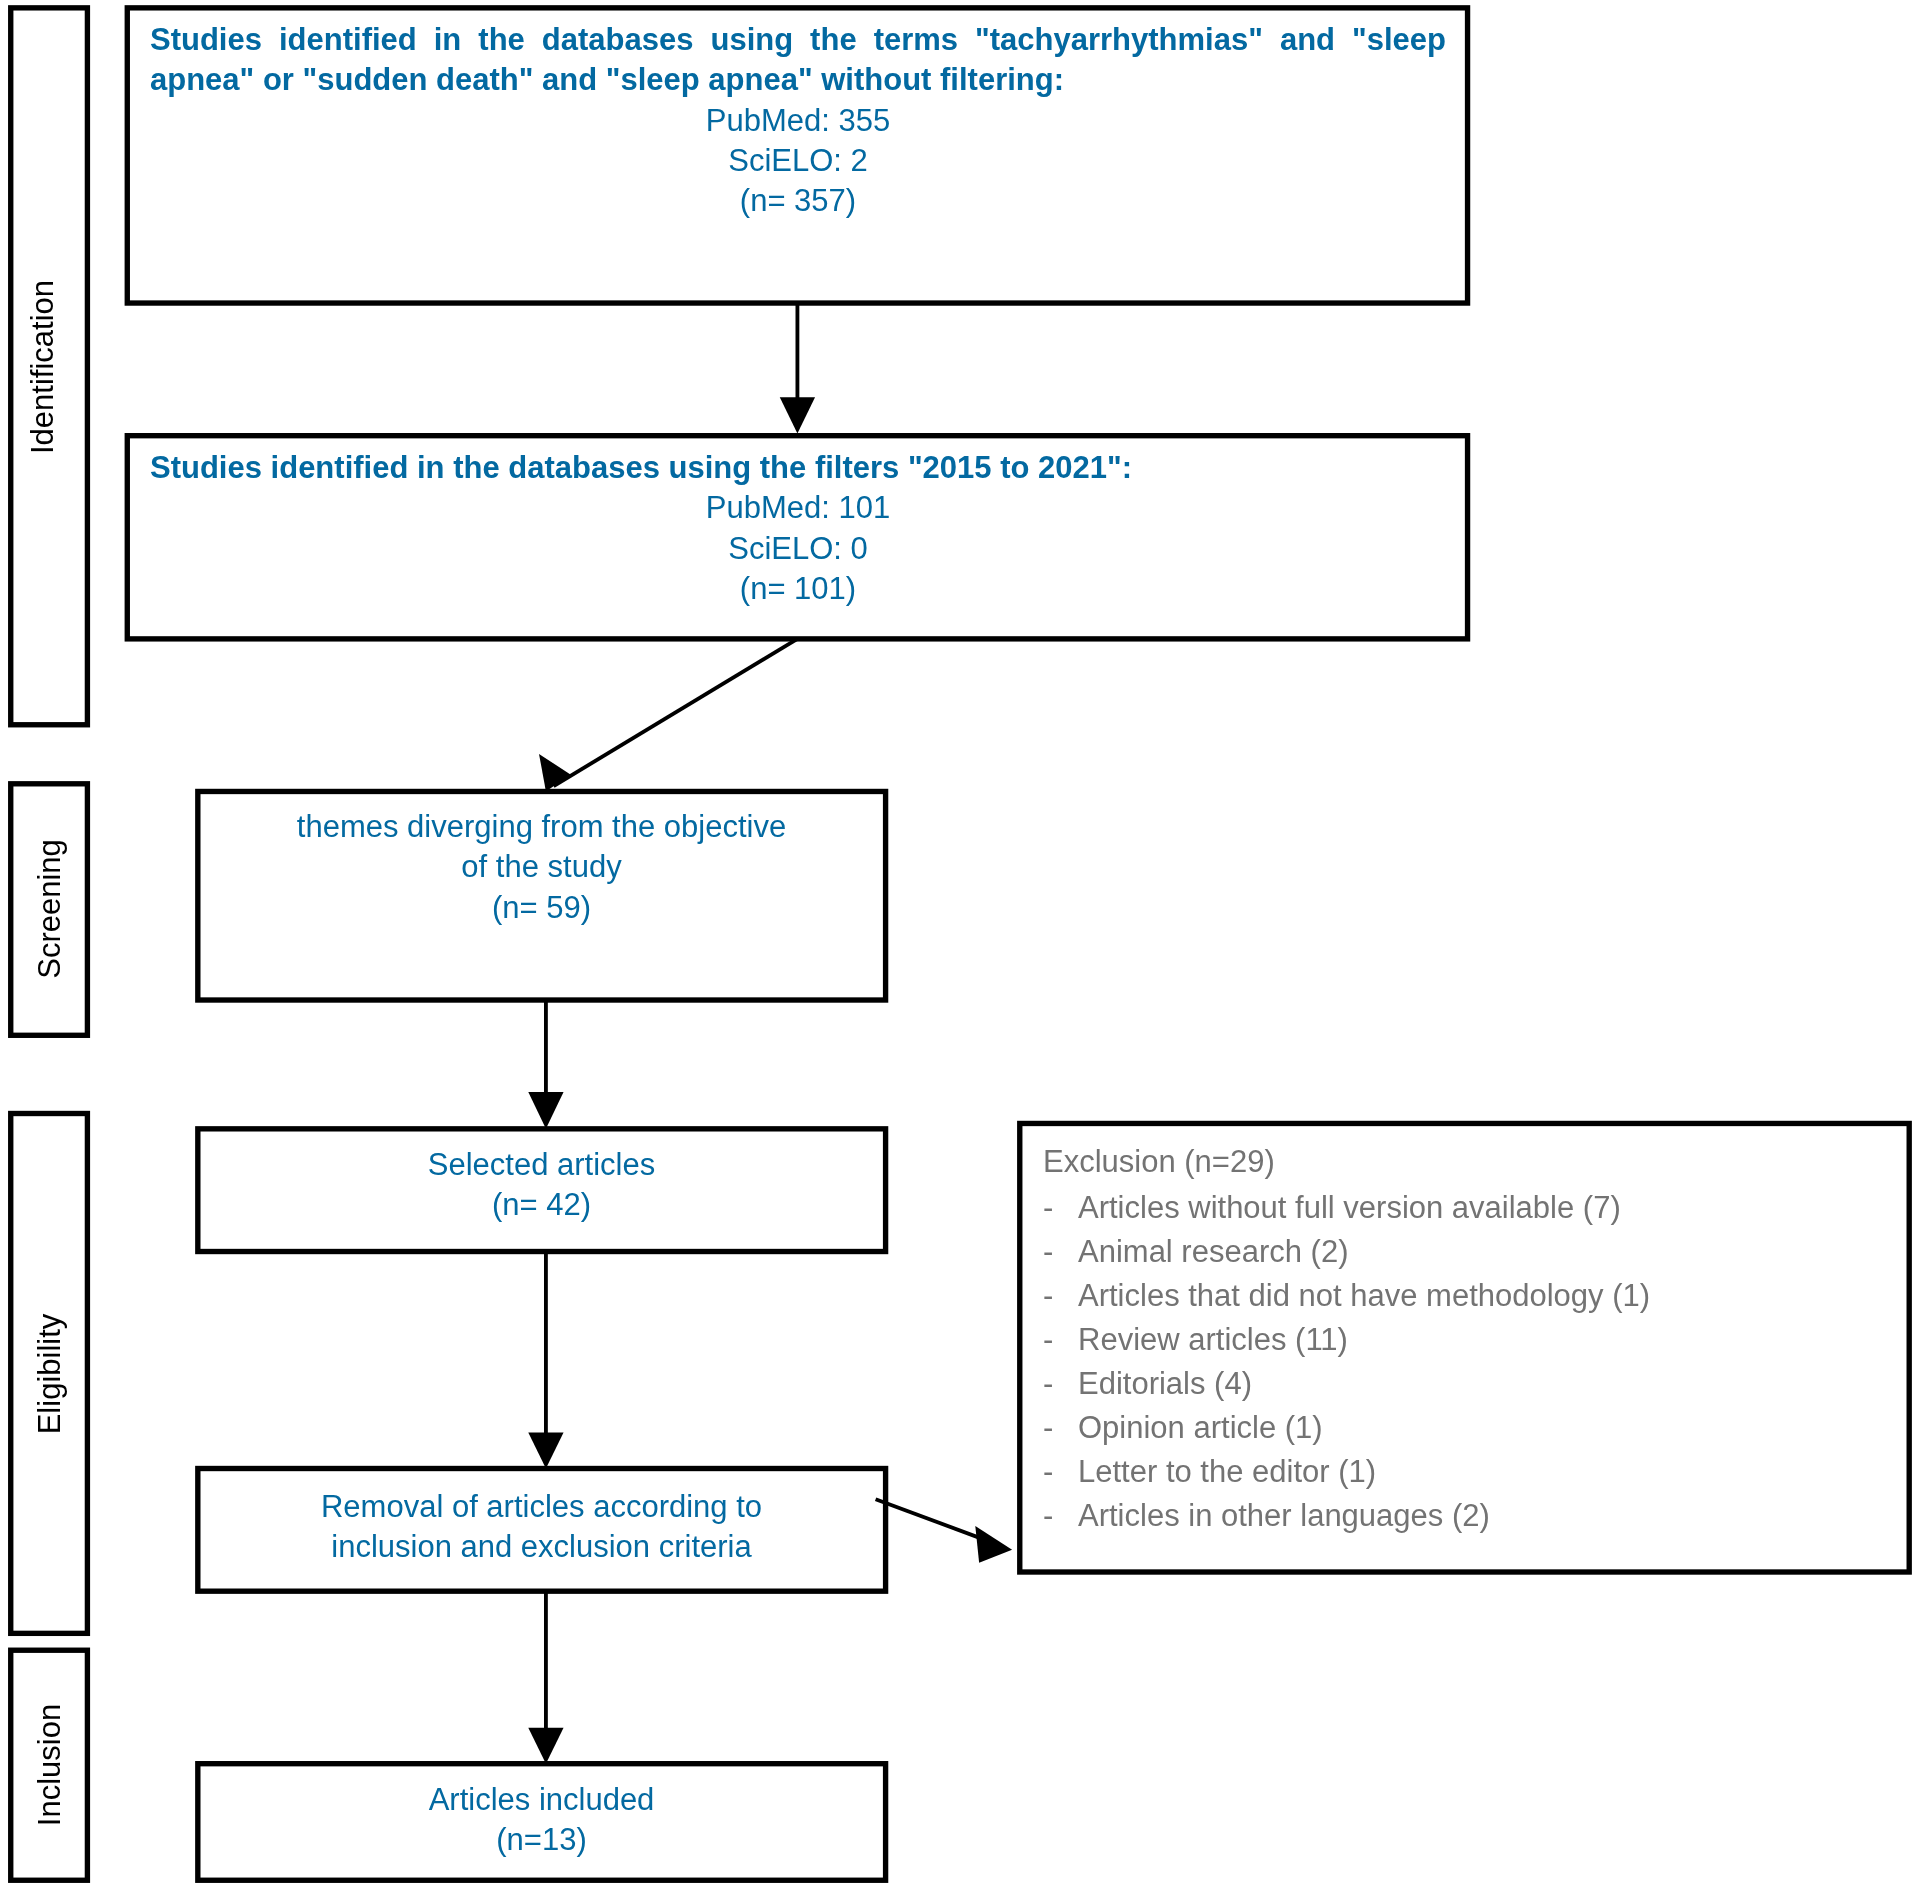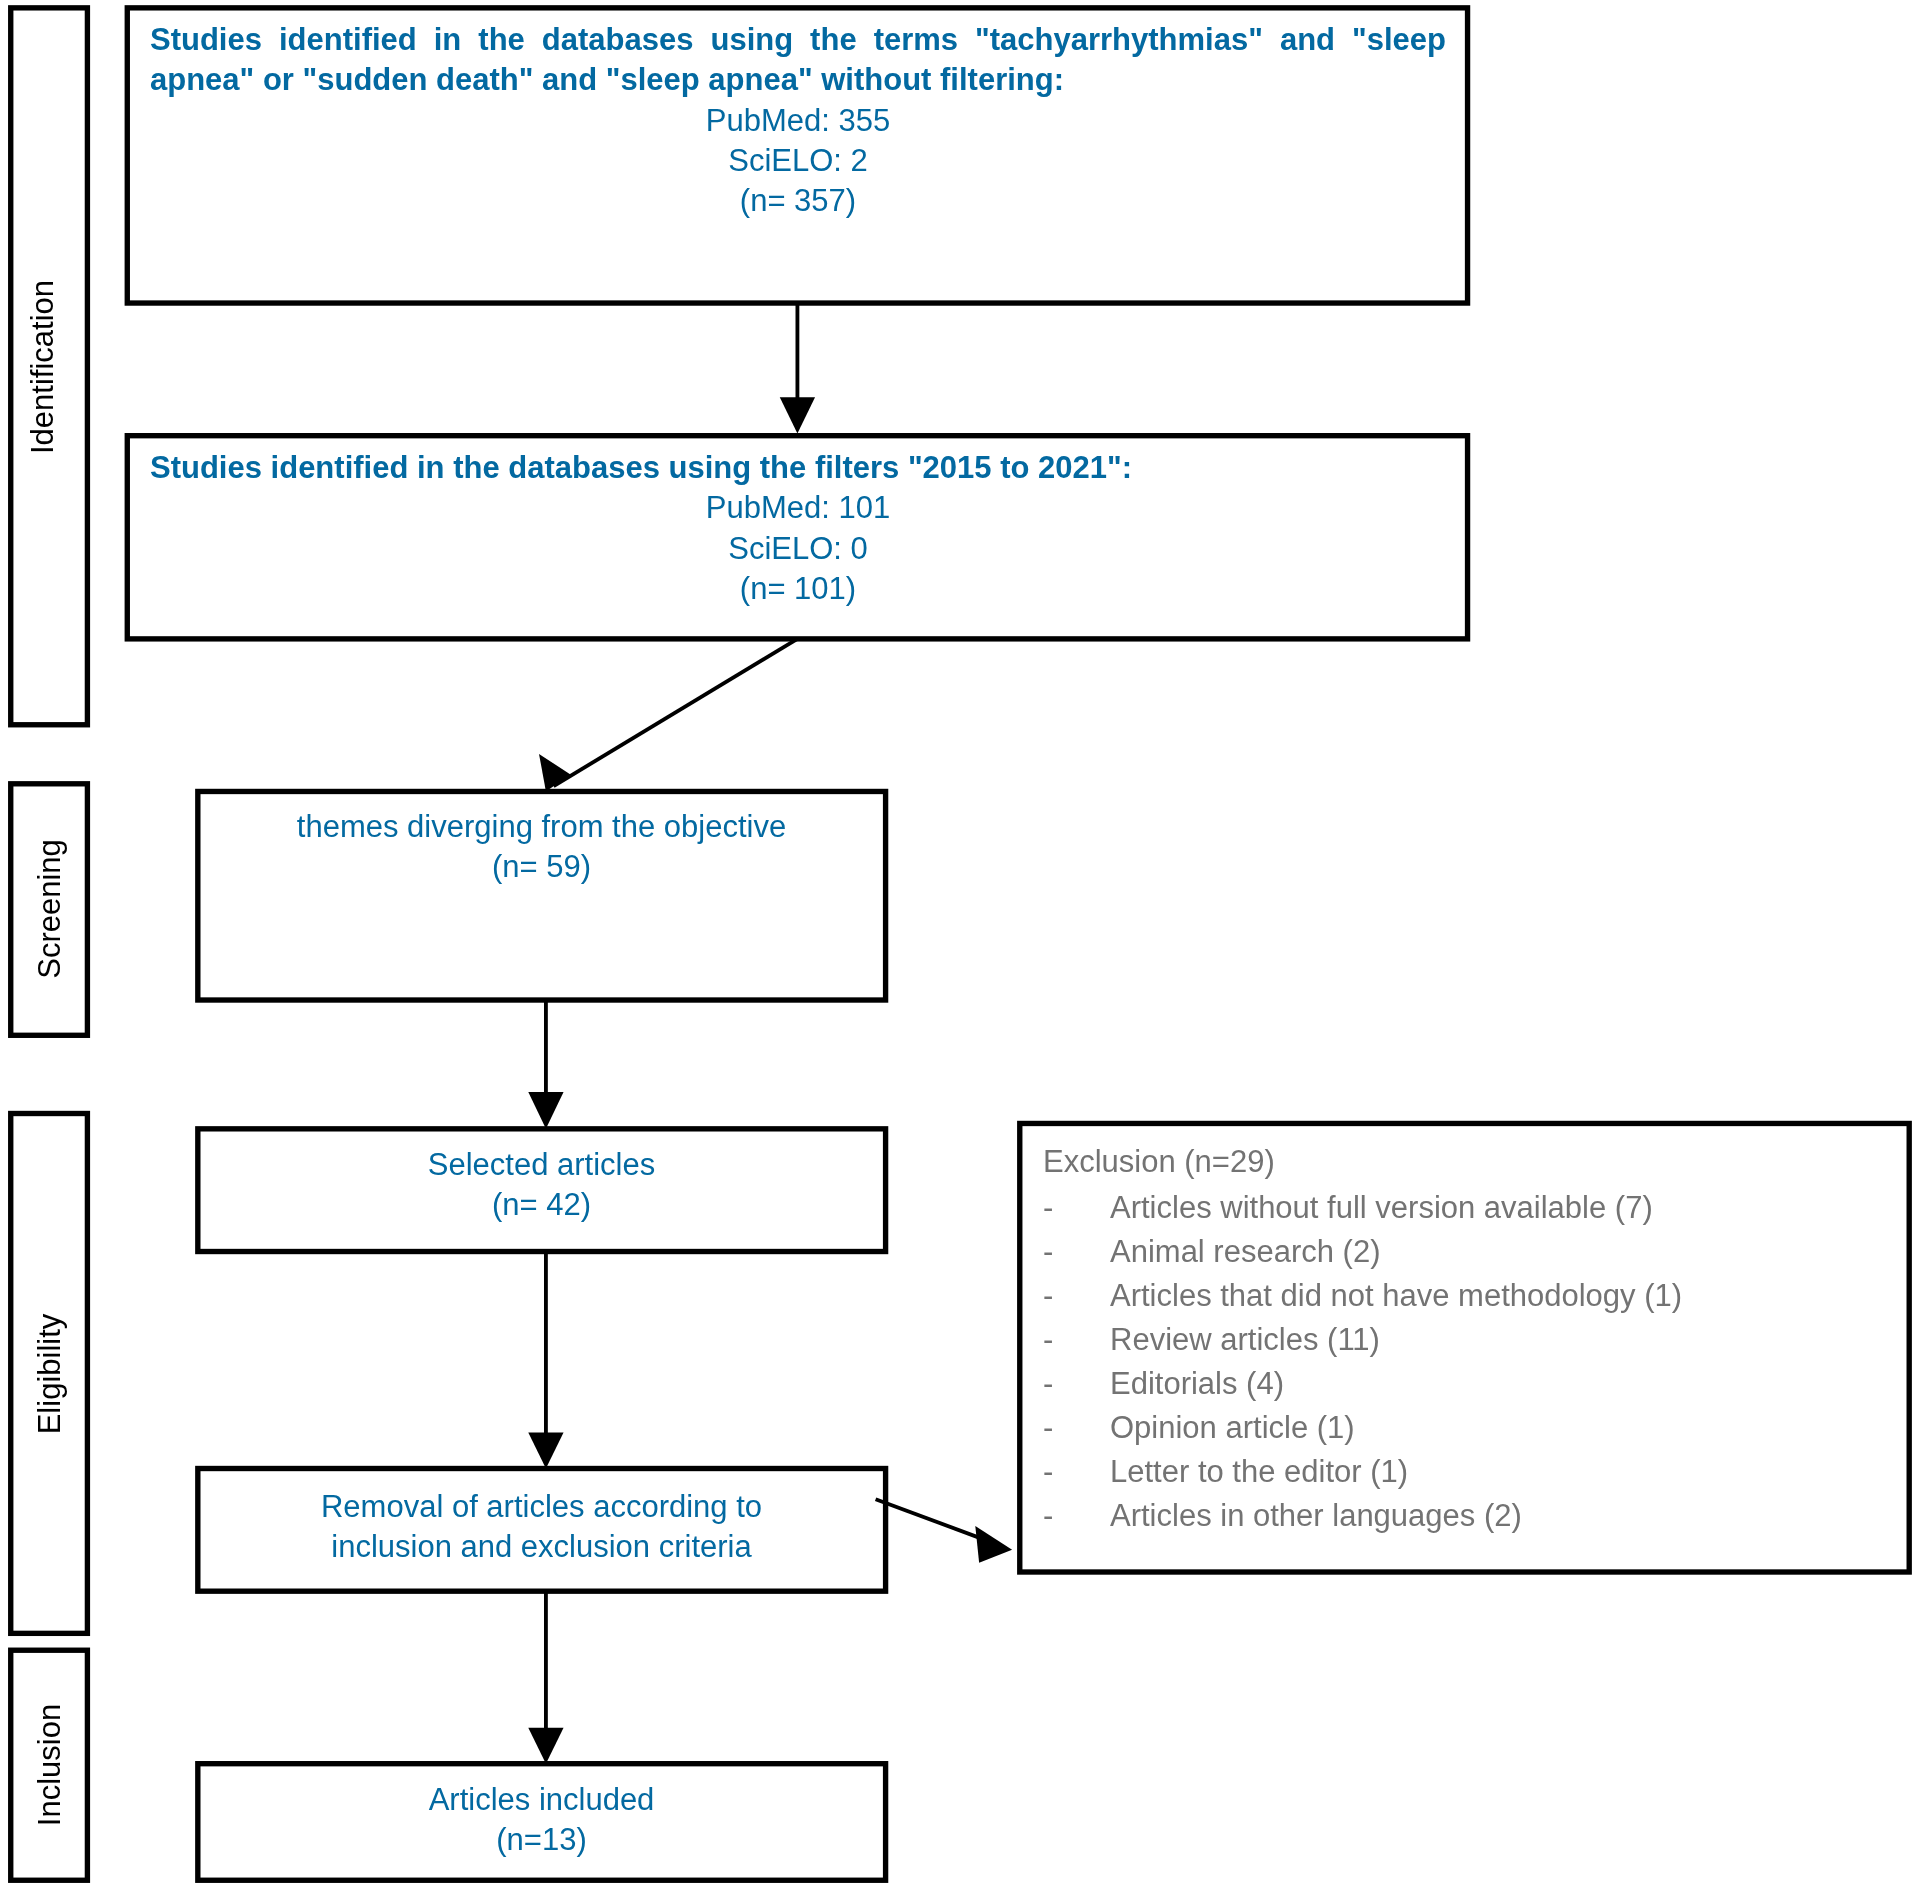--- a/index.html
+++ b/index.html
@@ -95,21 +95,20 @@
     align-items: flex-start;
     margin: 0;
   }
   .excl-dash {
     display: inline-block;
     width: 35px;
     flex: 0 0 35px;
   }
   .excl-label {
     display: inline-block;
-    margin-left: 32px;
   }
 
   
   .phase-label {
     position: absolute;
     font-family: "Liberation Sans", sans-serif;
     font-size: 31px;
     color: #000000;
     white-space: nowrap;
     transform-origin: center center;
@@ -185,20 +184,21 @@
 
   <div class="box-text" style="left:150px; top:448px; width:1296px;">
     <span class="hdr">Studies identified in the databases using the filters "2015 to 2021":</span>
     <span class="ln">PubMed: 101</span>
     <span class="ln">SciELO: 0</span>
     <span class="ln">(n= 101)</span>
   </div>
 
   <div class="box-text center-all" style="left:213px; top:807px; width:657px;">
     <span class="ln">themes diverging from the objective</span>
+    <span class="ln">of the study</span>
     <span class="ln">(n= 59)</span>
   </div>
 
   <div class="box-text center-all" style="left:213px; top:1145px; width:657px;">
     <span class="ln">Selected articles</span>
     <span class="ln">(n= 42)</span>
   </div>
 
   <div class="box-text center-all" style="left:213px; top:1487px; width:657px;">
     <span class="ln">Removal of articles according to</span>

